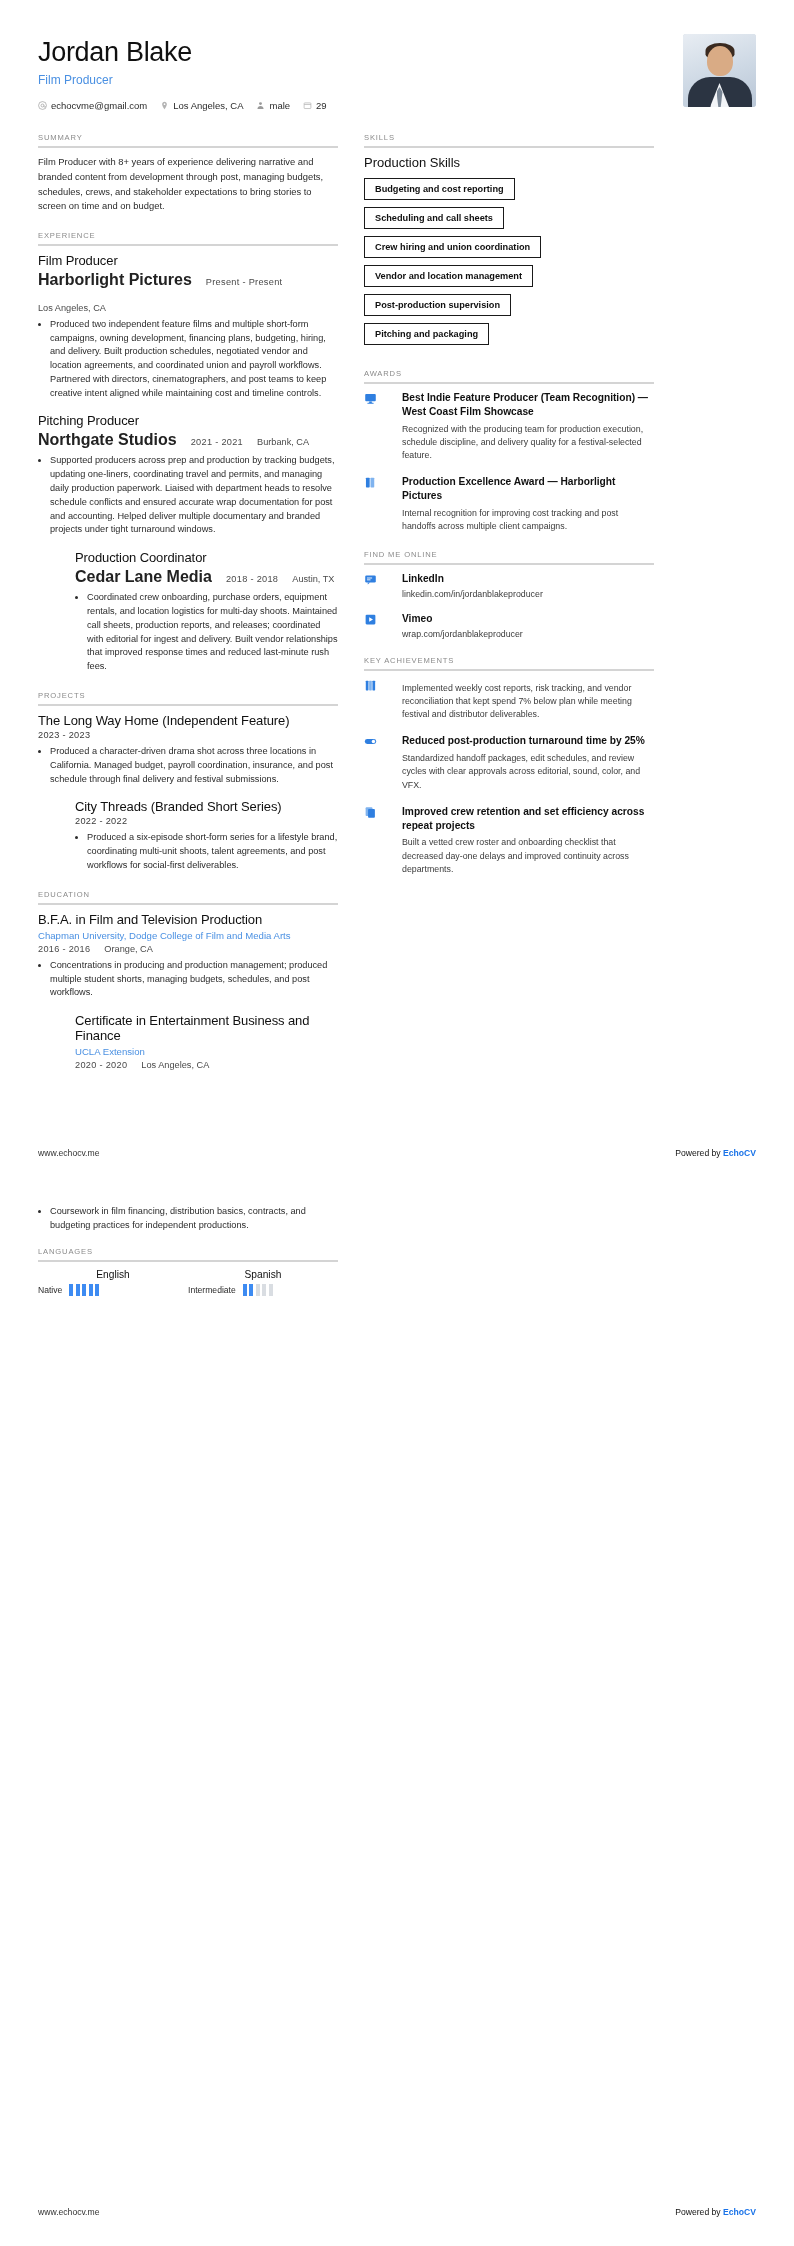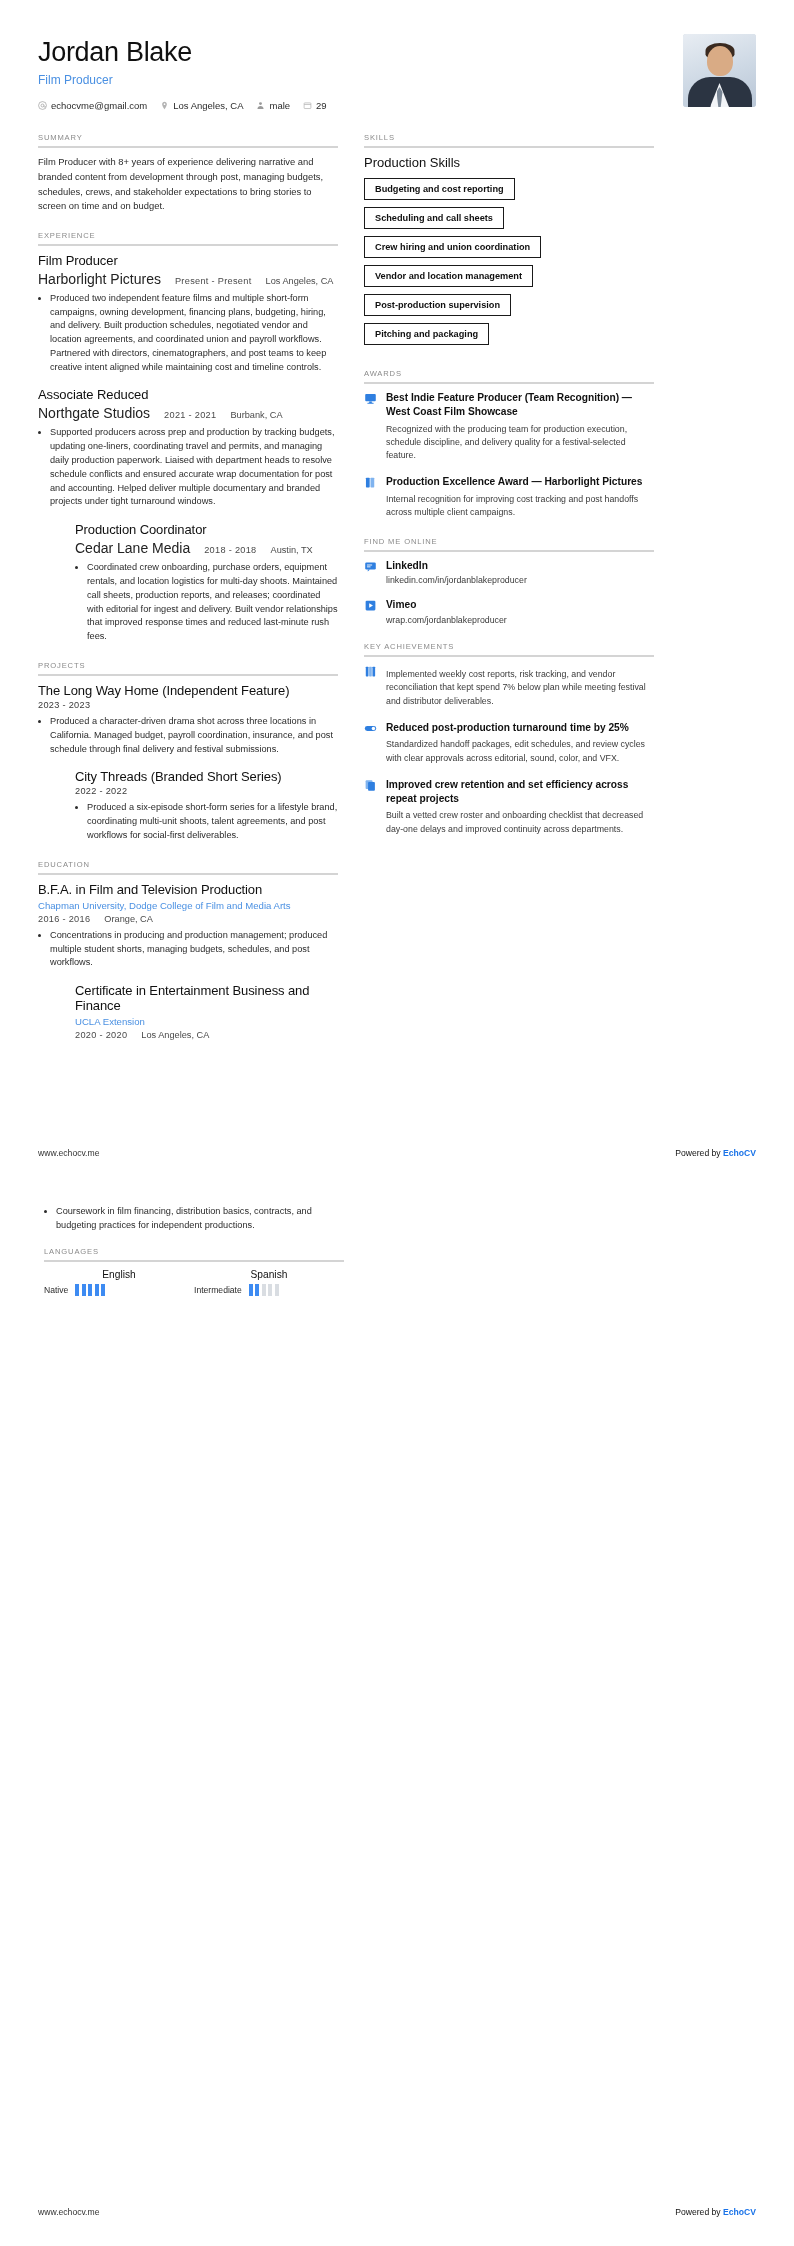--- a/index.html
+++ b/index.html
@@ -74,21 +74,21 @@
     padding-bottom: 4px;
   }
   .sec-rule { height: 2px; background: #d4d4d4; margin-bottom: 7px; }
 
   .summary-text { font-size: 9.4px; line-height: 1.55; color: #2b2b2b; }
 
   .entry { margin-bottom: 13px; }
   .entry:last-child { margin-bottom: 0; margin-left: 37px; }
   .entry-title { font-size: 13px; font-weight: 400; color: #101010; letter-spacing: -0.1px; }
   .entry-meta { display: flex; align-items: baseline; gap: 14px; margin-top: 3px; font-size: 9.2px; color: #3a3a3a; flex-wrap: wrap; }
-  .entry-meta .org { font-size: 14px; color: #222; }
+  .entry-meta .org { font-size: 16px; color: #222; font-weight: bold; }
   .entry-meta .dates { color: #4a4a4a; letter-spacing: 0.3px; }
   .entry-meta .loc { color: #4a4a4a; }
   .entry-org-link { font-size: 9.6px; color: #4a90e2; margin-top: 3px; }
   .bullets { margin: 5px 0 0 12px; }
   .bullets li { font-size: 9.2px; line-height: 1.5; color: #2b2b2b; margin-bottom: 2px; }
   .entry-dates-only { font-size: 9.2px; color: #3a3a3a; margin-top: 2px; letter-spacing: 0.3px; }
 
   
   .skills-title { font-size: 13px; color: #101010; margin-bottom: 8px; font-weight: 400; }
   .chip {
@@ -96,21 +96,21 @@
     border: 1.4px solid #1a1a1a;
     padding: 5px 10px;
     font-size: 9.2px;
     font-weight: bold;
     color: #101010;
     margin-bottom: 7px;
   }
   .chip-row { display: block; }
 
   
-  .ilist-item { display: flex; gap: 8px; margin-bottom: 13px; }
+  .ilist-item { display: flex; gap: 24px; margin-bottom: 13px; }
   .ilist-item:last-child { margin-bottom: 0; }
   .ilist-icon { width: 14px; flex: none; padding-top: 1px; }
   .ilist-icon svg { display: block; }
   .ilist-body { flex: 1; }
   .ilist-title { font-size: 10.2px; font-weight: bold; color: #101010; line-height: 1.35; }
   .ilist-desc { font-size: 8.8px; line-height: 1.5; color: #3a3a3a; margin-top: 4px; }
   .ilist-sub { font-size: 8.8px; color: #3a3a3a; margin-top: 3px; }
 
   
   .footer {
@@ -118,21 +118,21 @@
     left: 38px; right: 38px;
     display: flex; justify-content: space-between; align-items: center;
     font-size: 8.6px; color: #333;
   }
   .footer .brand { color: #111; }
   .footer .brand b { color: #1a73e8; }
   .footer-1 { top: 1148px; }
   .footer-2 { top: 2207px; }
 
   
-  .page2 { position: absolute; left: 44px; right: 38px; top: 1200px; width: 300px; }
+  .page2 { position: absolute; left: 38px; right: 38px; top: 1200px; width: 300px; }
 
   .lang-grid { display: flex; gap: 0; }
   .lang-col { width: 150px; }
   .lang-name { font-size: 10.2px; color: #101010; text-align: center; }
   .lang-level-row { display: flex; align-items: center; gap: 7px; margin-top: 4px; }
   .lang-level { font-size: 8.6px; color: #2b2b2b; }
   .bars { display: flex; gap: 2.5px; }
   .bar { width: 4px; height: 12px; background: #d9dde2; }
   .bar.on { background: #3d8bf2; }
 </style>
@@ -221,21 +221,21 @@
             <span class="org">Harborlight Pictures</span>
             <span class="dates">Present - Present</span>
             <span class="loc">Los Angeles, CA</span>
           </div>
           <ul class="bullets">
             <li>Produced two independent feature films and multiple short-form campaigns, owning development, financing plans, budgeting, hiring, and delivery. Built production schedules, negotiated vendor and location agreements, and coordinated union and payroll workflows. Partnered with directors, cinematographers, and post teams to keep creative intent aligned while maintaining cost and timeline controls.</li>
           </ul>
         </div>
 
         <div class="entry">
-          <div class="entry-title">Associate Reduced</div>
+          <div class="entry-title">Pitching Producer</div>
           <div class="entry-meta">
             <span class="org">Northgate Studios</span>
             <span class="dates">2021 - 2021</span>
             <span class="loc">Burbank, CA</span>
           </div>
           <ul class="bullets">
             <li>Supported producers across prep and production by tracking budgets, updating one-liners, coordinating travel and permits, and managing daily production paperwork. Liaised with department heads to resolve schedule conflicts and ensured accurate wrap documentation for post and accounting. Helped deliver multiple documentary and branded projects under tight turnaround windows.</li>
           </ul>
         </div>
 

